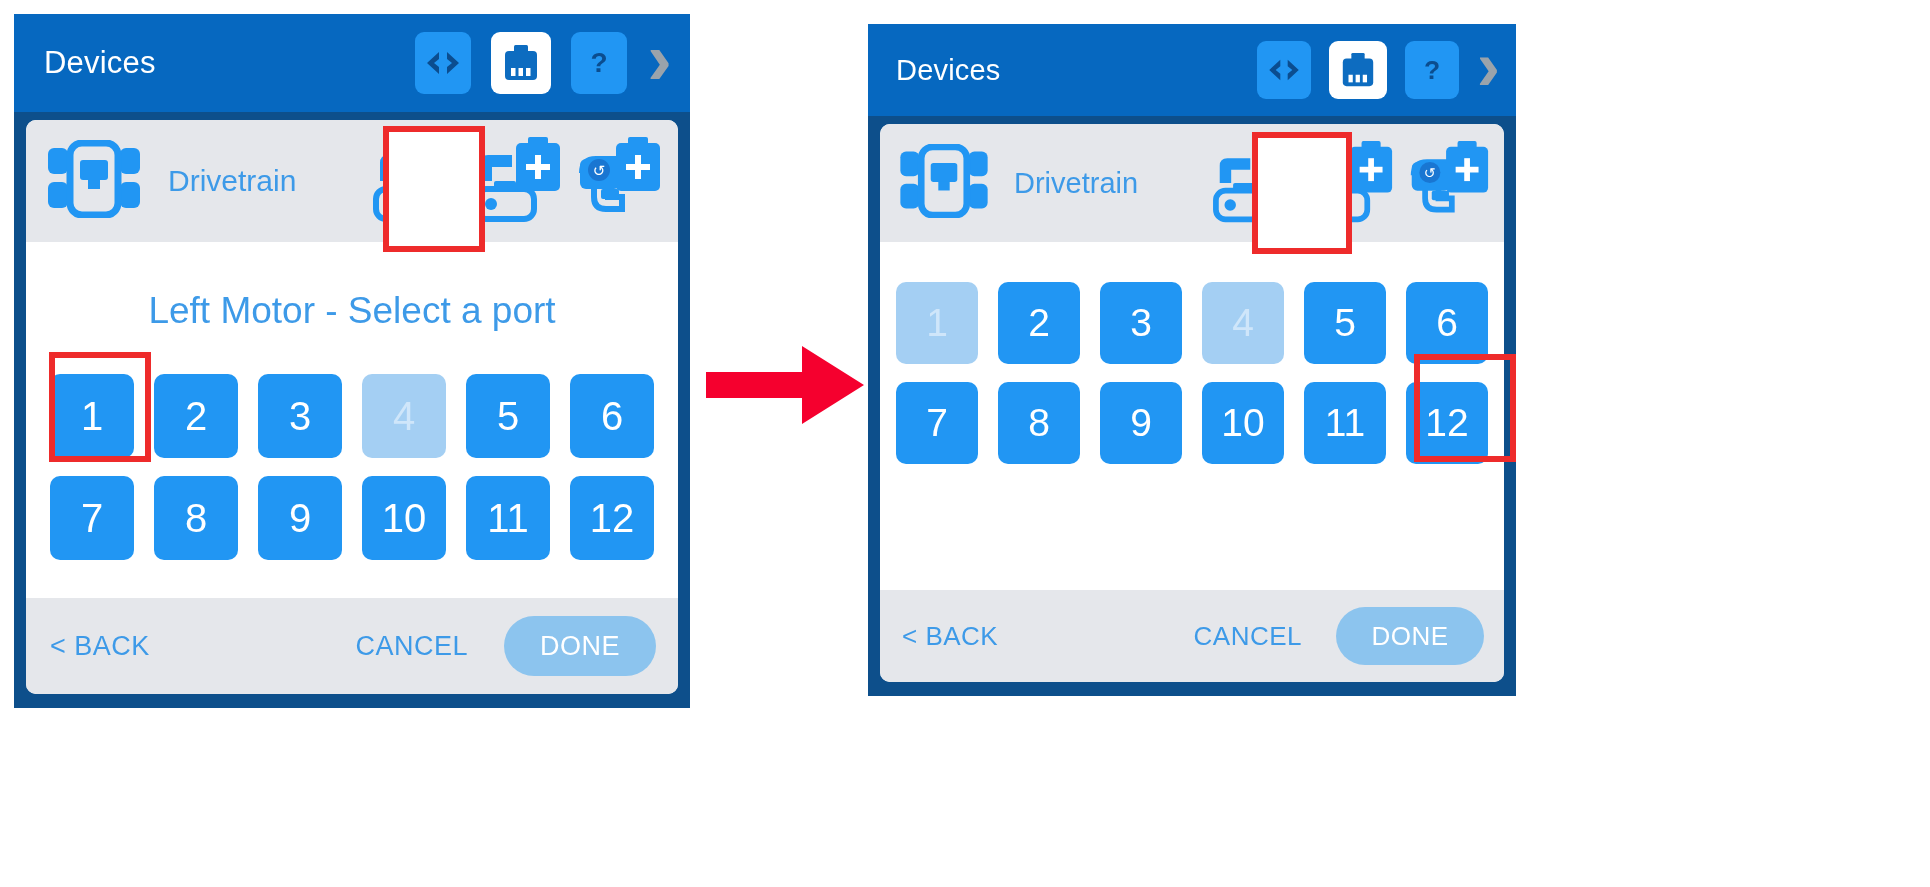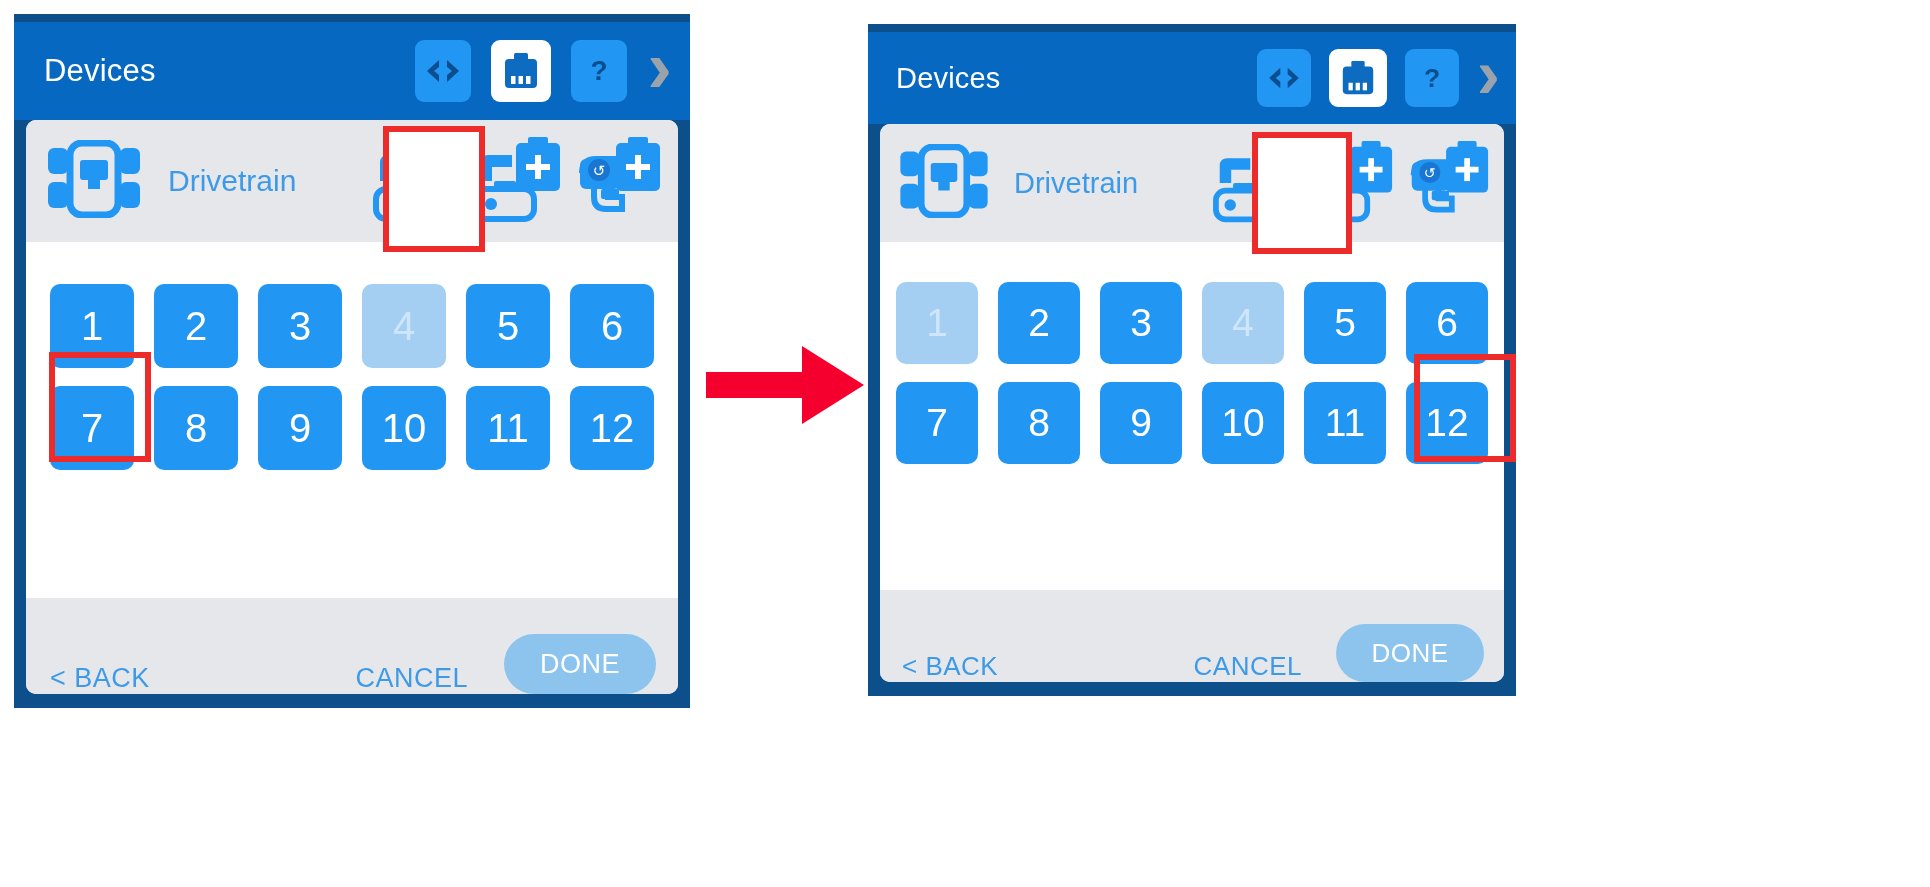--- a/index.html
+++ b/index.html
@@ -5,21 +5,21 @@
   html,body{margin:0;padding:0;background:#ffffff;}
   body{
     font-family:"Liberation Sans","DejaVu Sans",sans-serif;
     width:1930px;height:887px;position:relative;overflow:hidden;
   }
   .stage{position:relative;width:1930px;height:887px;}
 
   
   .panel{position:absolute;background:#0d4f8b;box-sizing:border-box;}
   .panel .hdr{
-    position:absolute;left:0;right:0;top:8px;
+    position:absolute;left:0;right:0;top:0;
     background:#0668c0;display:flex;align-items:center;
   }
   .hdr-title{color:#ffffff;font-weight:400;letter-spacing:.2px;}
   .hdr-icons{margin-left:auto;display:flex;align-items:center;}
   .ic{border-radius:9px;display:flex;align-items:center;justify-content:center;}
   .ic.blue{background:#2196f3;}
   .ic.white{background:#ffffff;}
   .chev{color:#9aa3ab;font-weight:700;line-height:1;}
 
   .card{
@@ -41,21 +41,21 @@
   .grid{display:flex;flex-direction:column;align-items:center;}
   .grow{display:flex;}
   .port{
     background:#2196f3;color:#ffffff;border-radius:10px;
     display:flex;align-items:center;justify-content:center;font-weight:400;
     position:relative;
   }
   .port.dis{background:#a4cff3;color:#cfe6fa;}
 
   .footer{
-    background:#e5e7eb;display:flex;align-items:flex-end;flex:0 0 auto;position:relative;
+    background:#e5e7eb;display:flex;align-items:center;flex:0 0 auto;position:relative;
   }
   .lnk{color:#3d9ae8;letter-spacing:.5px;}
   .done{
     background:#8cc4ee;color:#ffffff;border-radius:999px;
     display:flex;align-items:center;justify-content:center;letter-spacing:.5px;
   }
 
   
   .hl{position:absolute;border:6px solid #ee2b2b;box-sizing:border-box;pointer-events:none;}
   .hl.fill{background:#ffffff;}
@@ -155,20 +155,21 @@
               <rect x="44" y="6" width="44" height="48" rx="5" fill="#2196f3"></rect>
               <rect x="56" y="0" width="20" height="8" rx="2" fill="#2196f3"></rect>
               <rect x="63" y="18" width="6" height="24" fill="#ffffff"></rect>
               <rect x="54" y="27" width="24" height="6" fill="#ffffff"></rect>
             </svg>
           </div>
         </div>
       </div>
 
       <div class="body">
+        <div class="ptitle" style="font-size:37px;margin-top:48px;">Left Motor - Select a port</div>
 
         <div class="grid" style="margin-top:42px;">
           <div class="grow">
             <div class="port" style="width:84px;height:84px;margin:0 10px;font-size:40px;">1</div>
             <div class="port" style="width:84px;height:84px;margin:0 10px;font-size:40px;">2</div>
             <div class="port" style="width:84px;height:84px;margin:0 10px;font-size:40px;">3</div>
             <div class="port dis" style="width:84px;height:84px;margin:0 10px;font-size:40px;">4</div>
             <div class="port" style="width:84px;height:84px;margin:0 10px;font-size:40px;">5</div>
             <div class="port" style="width:84px;height:84px;margin:0 10px;font-size:40px;">6</div>
           </div>

